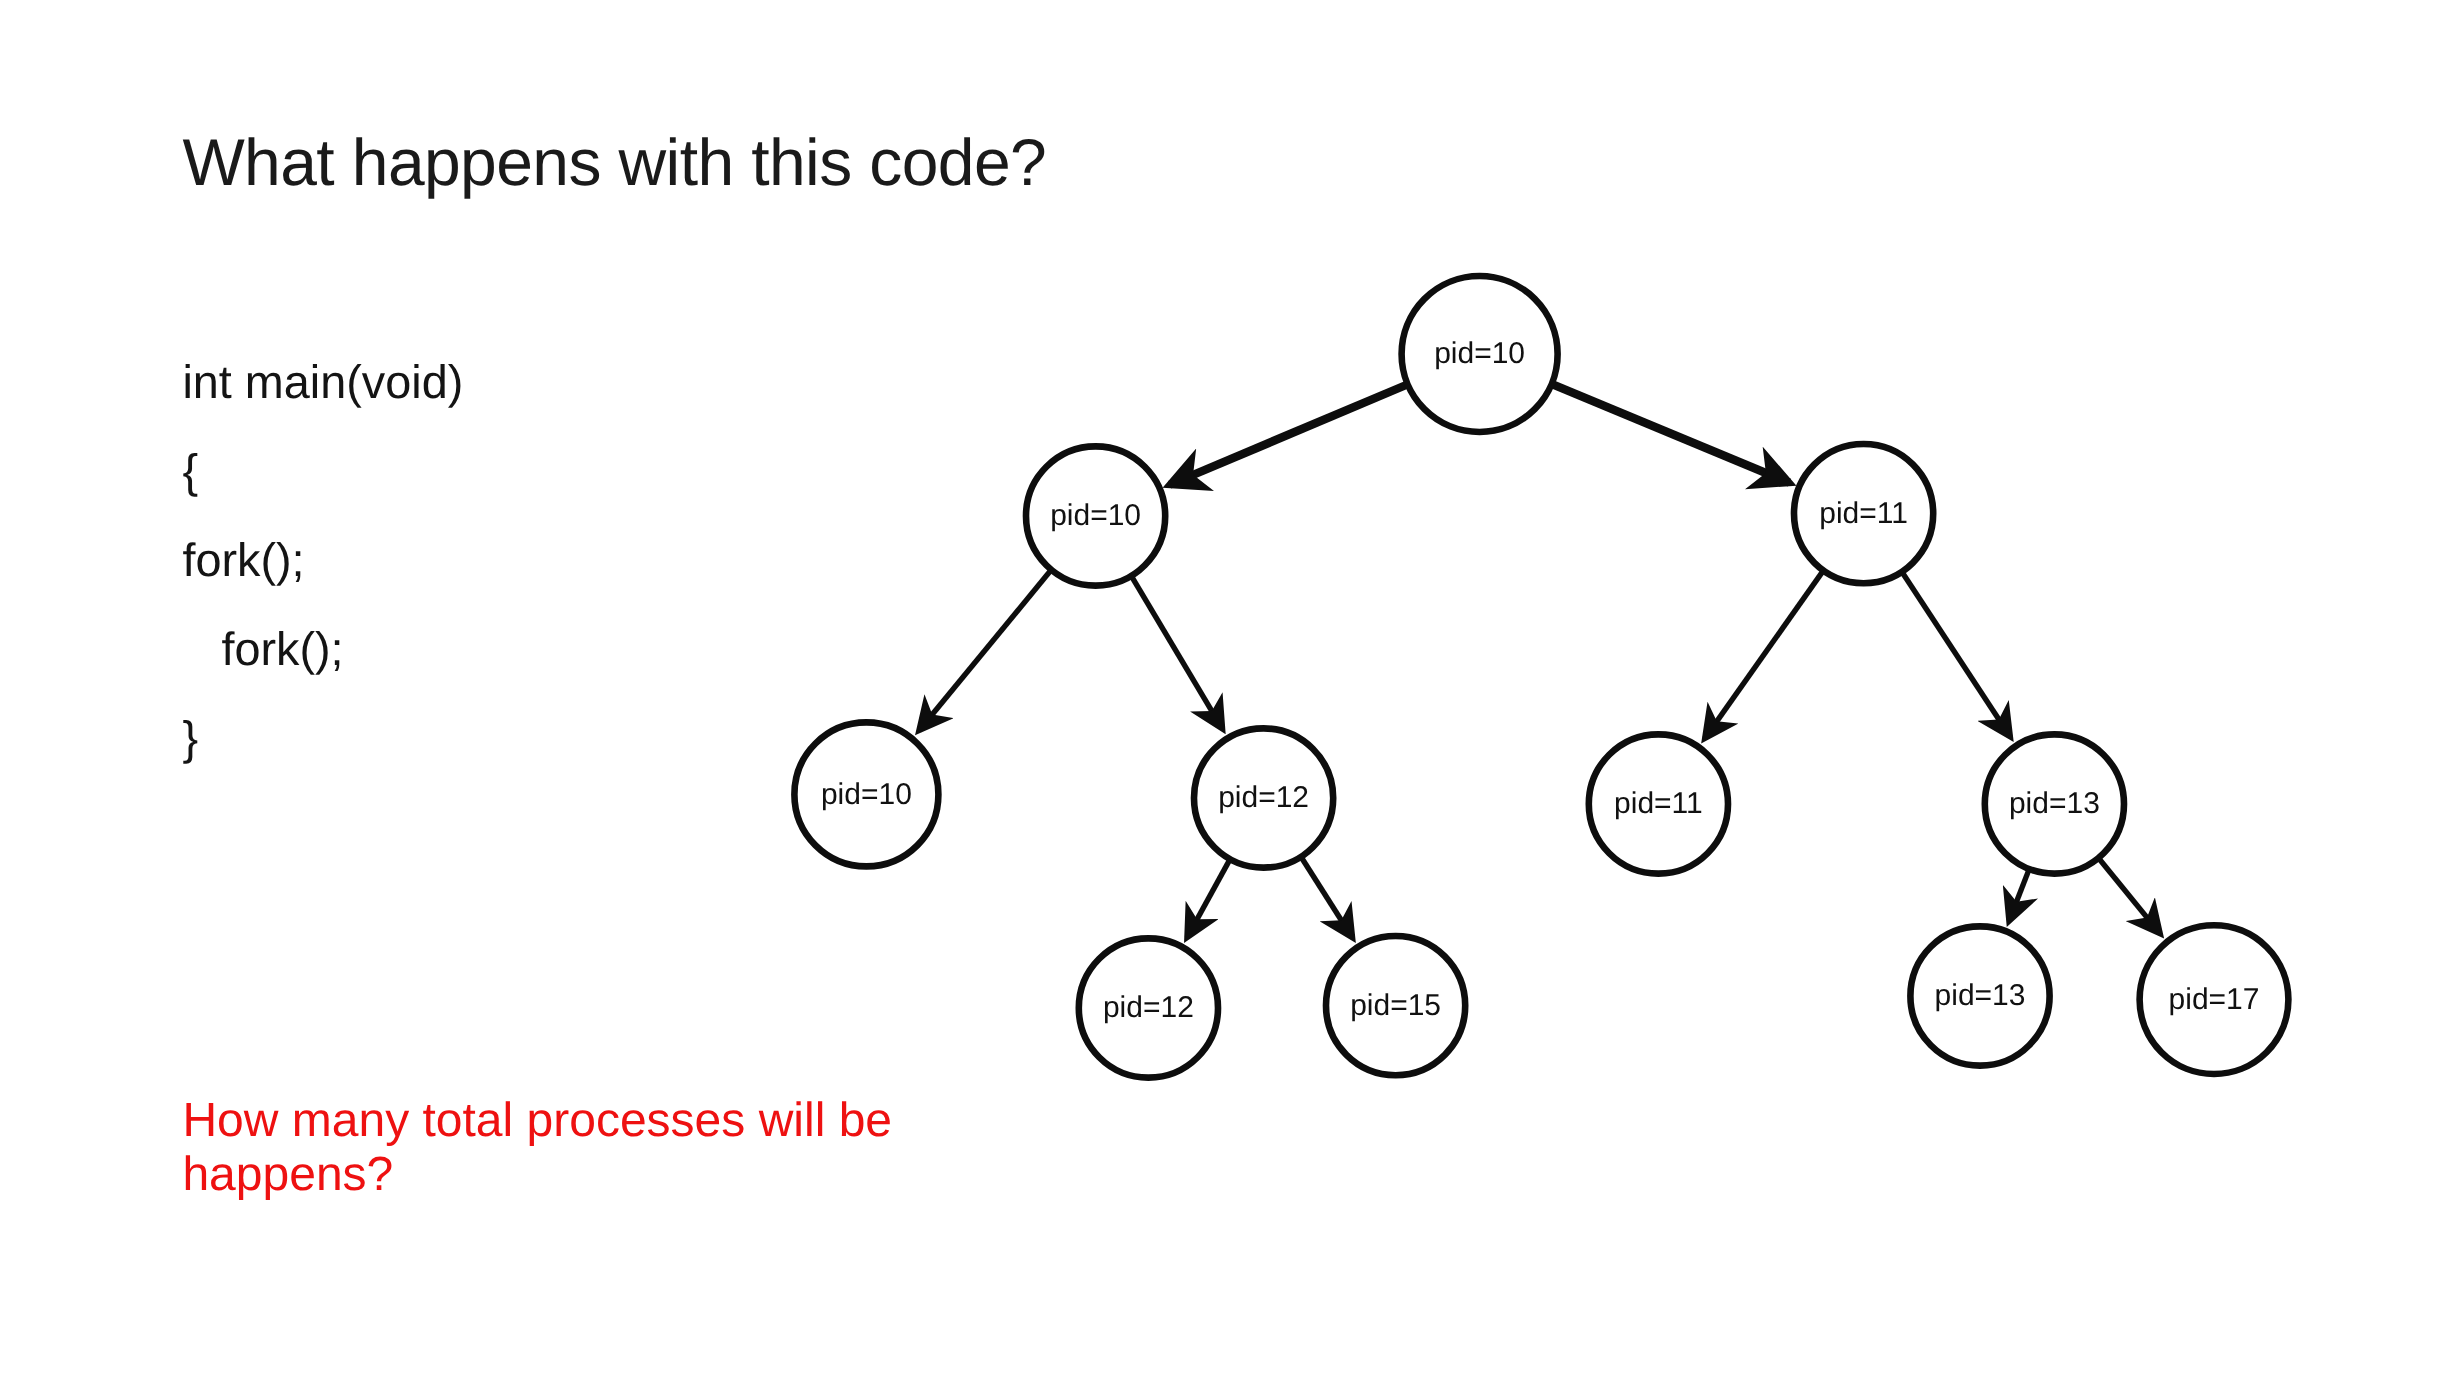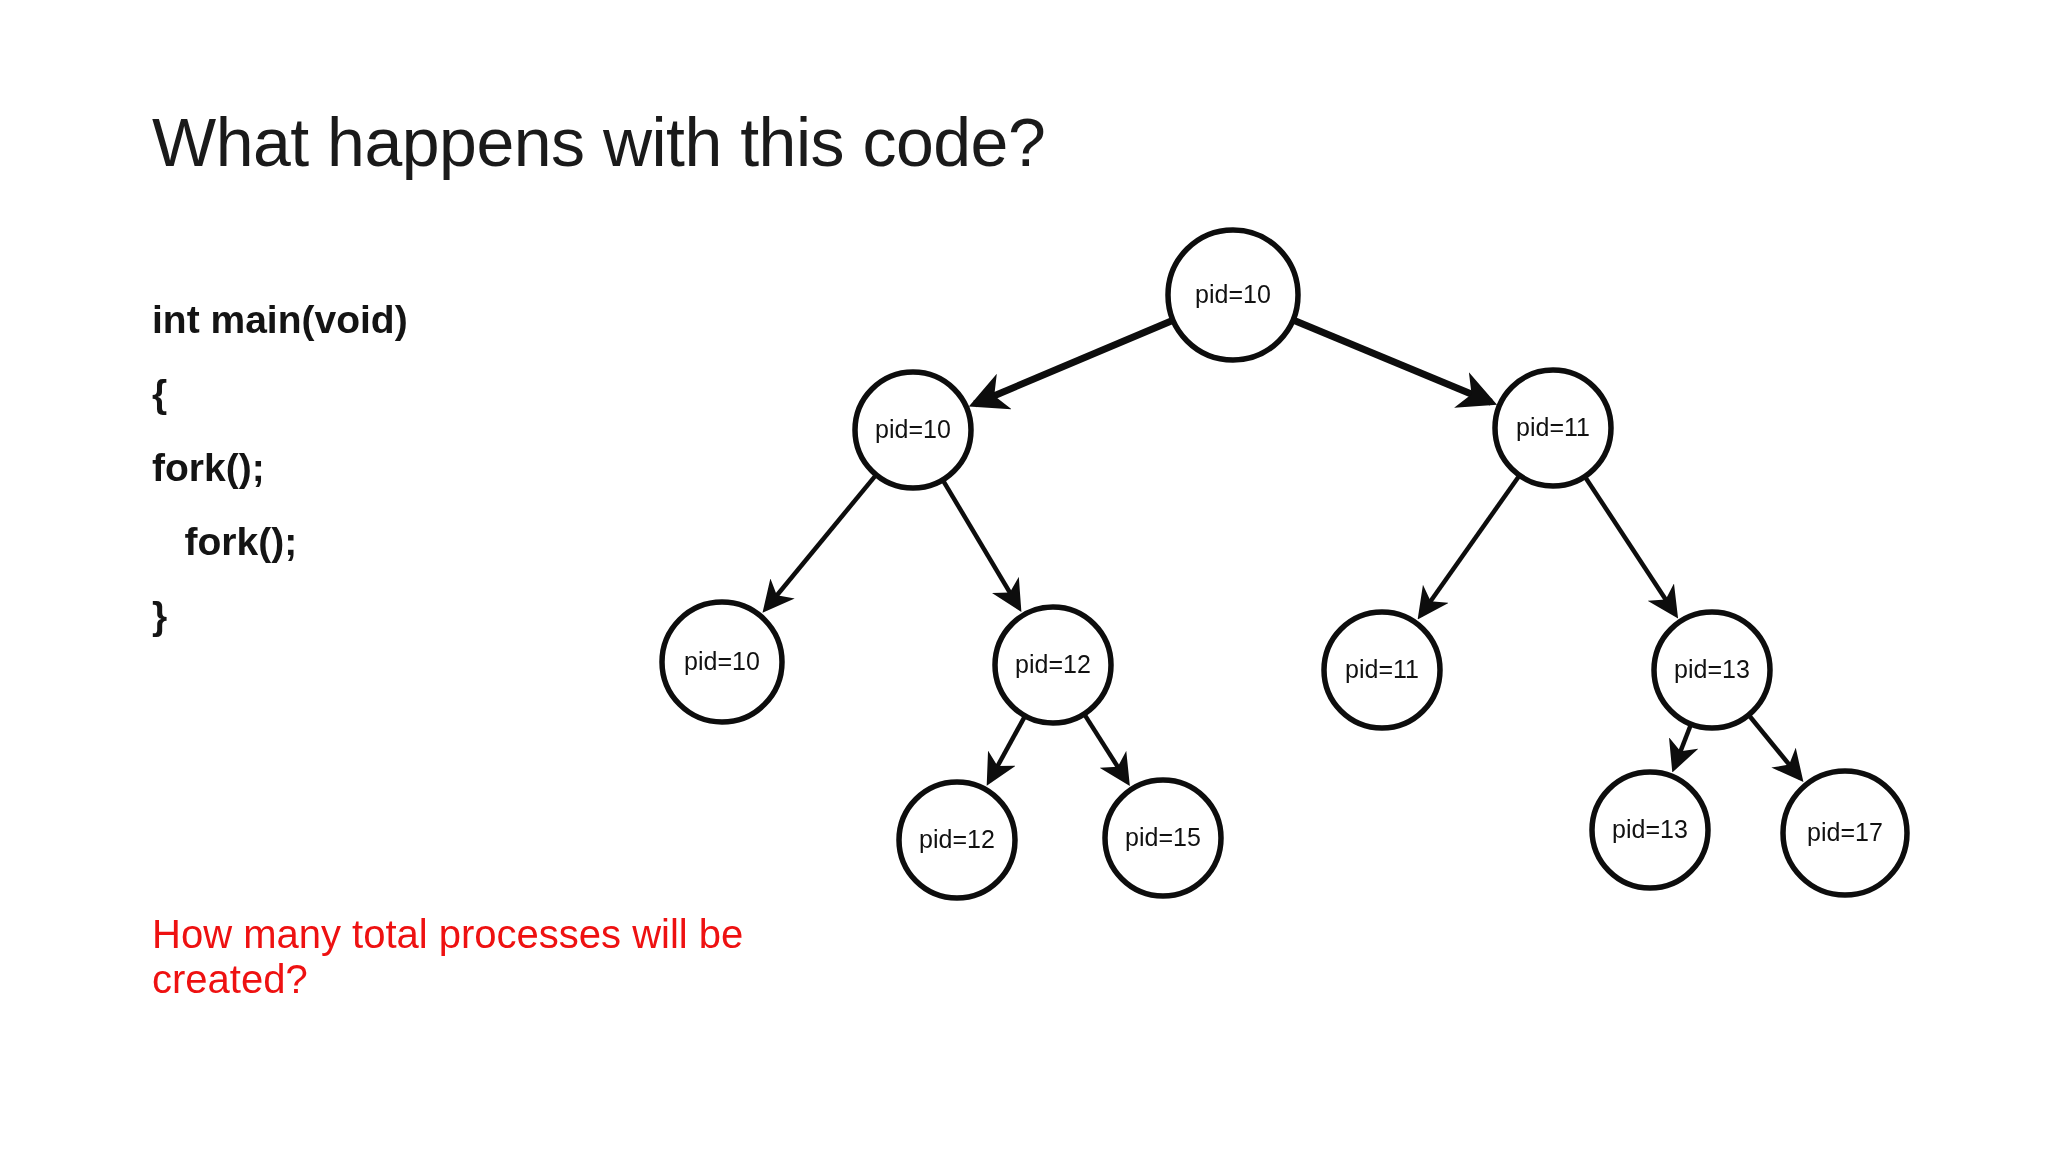--- a/index.html
+++ b/index.html
@@ -18,21 +18,21 @@
     background: #ffffff;
     overflow: hidden;
   }
 
   
   #slide-title {
     position: absolute;
     left: 152px;
     top: 108px;
     width: 1200px;
-    font-size: 68px;
+    font-size: 55px;
     font-weight: 300;
     line-height: 1.0;
     color: #1a1a1a;
     letter-spacing: -0.5px;
     font-stretch: condensed;
     white-space: nowrap;
   }
 
   
   #code-block {
@@ -41,21 +41,20 @@
     top: 300px;
     width: 460px;
     color: #141414;
     font-size: 39px;
     line-height: 1.0;
   }
   .code-line {
     height: 74px;
     white-space: pre;
     display: block;
-    font-weight: bold;
   }
 
   
   #question-text {
     position: absolute;
     left: 152px;
     top: 912px;
     width: 790px;
     color: #ee1111;
     font-size: 40px;
@@ -105,21 +104,21 @@
   <div id="code-block">
     <span class="code-line">int main(void)</span>
     <span class="code-line">{</span>
     <span class="code-line">fork();</span>
     <span class="code-line">   fork();</span>
     <span class="code-line">}</span>
   </div>
 
   <div id="question-text">
     <span class="q-line">How many total processes will be</span>
-    <span class="q-line">created?</span>
+    <span class="q-line">happens?</span>
   </div>
 
   <svg id="process-tree" viewBox="0 0 2048 1152">
     <defs>
       <marker id="arrow-thin" viewBox="0 0 12 12" refX="10" refY="6" markerWidth="7" markerHeight="7" orient="auto-start-reverse">
         <path d="M 0 0 L 12 6 L 0 12 L 3.4 6 z" fill="#0d0d0d"></path>
       </marker>
       <marker id="arrow-thick" viewBox="0 0 12 12" refX="10" refY="6" markerWidth="5.5" markerHeight="5.5" orient="auto-start-reverse">
         <path d="M 0 0 L 12 6 L 0 12 L 3.4 6 z" fill="#0d0d0d"></path>
       </marker>

